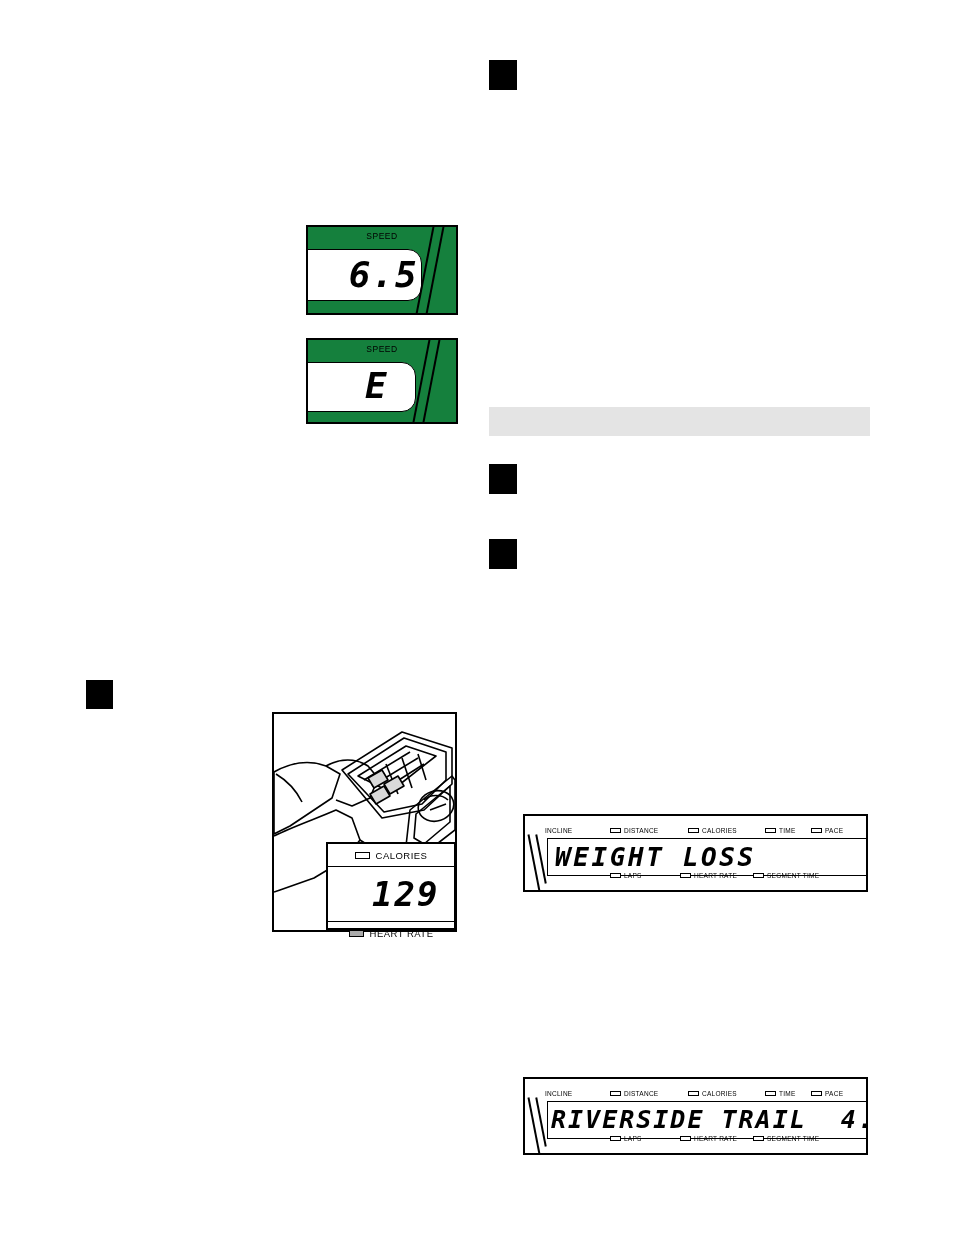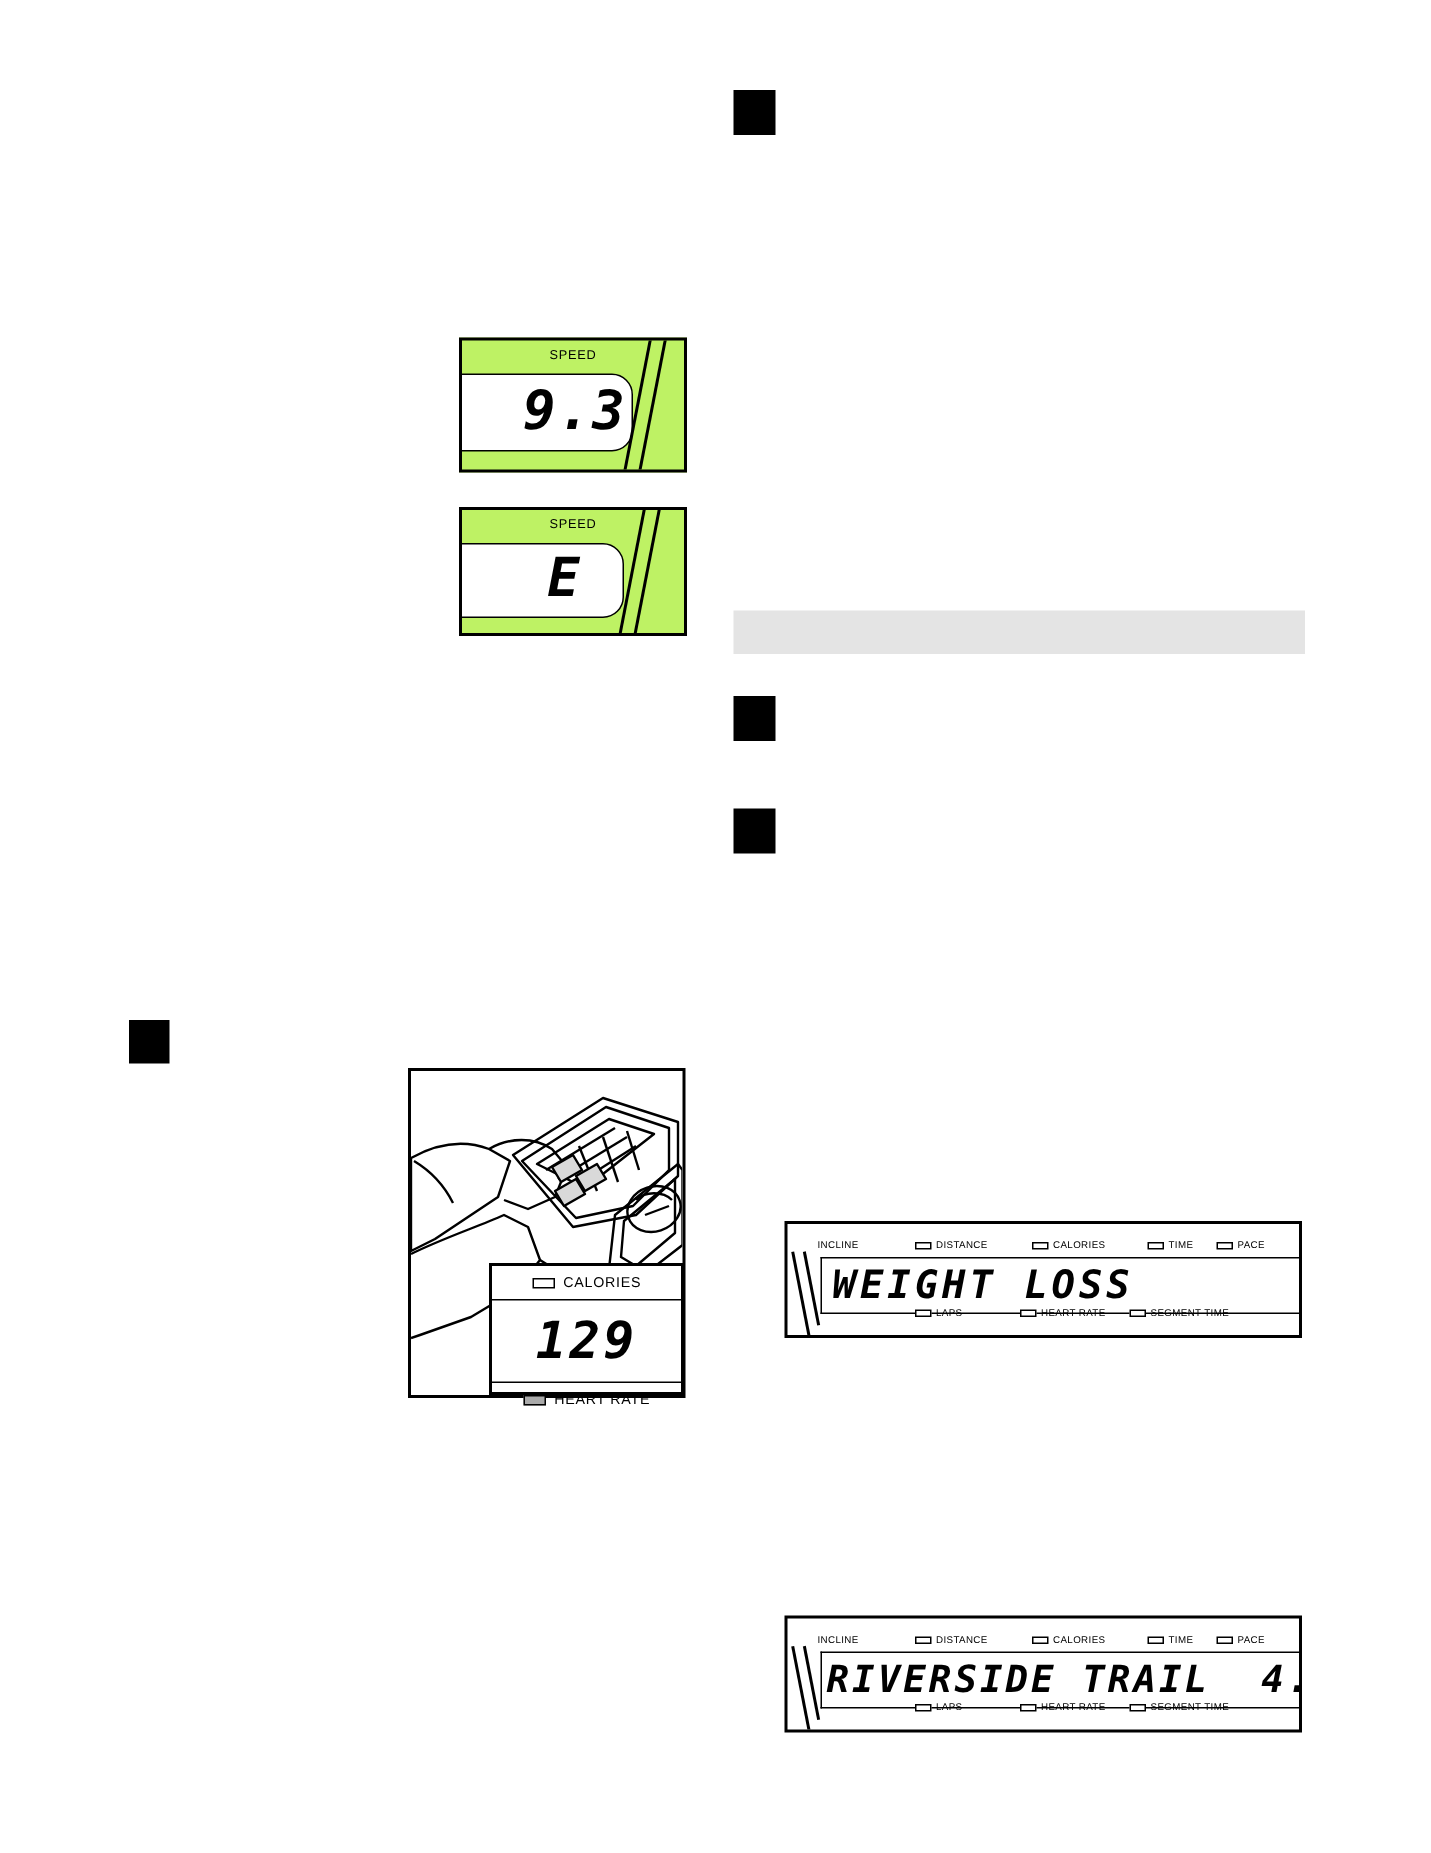--- a/index.html
+++ b/index.html
@@ -38,21 +38,21 @@
     font-style: italic;
     letter-spacing: 0.04em;
     color: #000;
     white-space: pre;
   }
 
   
   .speed-fig {
     position: absolute;
     border: 2px solid #000;
-    background: #bef264;
+    background: #15803d;
     box-sizing: border-box;
     overflow: hidden;
   }
   .speed-label {
     position: absolute;
     top: 4px;
     left: 0;
     width: 100%;
     text-align: center;
     font-size: 8.5px;
@@ -118,21 +118,22 @@
     height: 7px;
     border: 1.4px solid #000;
     box-sizing: border-box;
     background: #fff;
   }
   .led.on { background: #aaaaaa; }
   .cal-value-row {
     height: 54px;
     display: flex;
     align-items: center;
-    justify-content: center;
+    justify-content: flex-start;
+    margin-left: 44px;
   }
   .cal-value {
     font-size: 34px;
     line-height: 36px;
     letter-spacing: 0.06em;
   }
 
   
   .msg-fig {
     position: absolute;
@@ -201,21 +202,21 @@
   <div class="step-marker" style="left:489px; top:60px; width:28px; height:30px;"></div>
   <div class="step-marker" style="left:489px; top:464px; width:28px; height:30px;"></div>
   <div class="step-marker" style="left:489px; top:539px; width:28px; height:30px;"></div>
   <div class="step-marker" style="left:86px; top:680px; width:27px; height:29px;"></div>
 
   <div class="gray-banner" style="left:489px; top:407px; width:381px; height:29px;"></div>
 
   <div class="speed-fig" style="left:306px; top:225px; width:152px; height:90px;">
     <div class="speed-label">SPEED</div>
     <div class="speed-window"></div>
-    <div class="speed-value seg" style="right:38px; top:26px;">9.3</div>
+    <div class="speed-value seg" style="right:38px; top:26px;">6.5</div>
     <div class="speed-slash" style="left:126px; top:-8px; height:118px; transform:rotate(11deg);"></div>
     <div class="speed-slash" style="left:136px; top:-8px; height:118px; transform:rotate(11deg);"></div>
   </div>
 
   <div class="speed-fig" style="left:306px; top:338px; width:152px; height:86px;">
     <div class="speed-label">SPEED</div>
     <div class="speed-window" style="width:112px; height:50px;"></div>
     <div class="speed-value seg" style="right:68px; top:24px;">E</div>
     <div class="speed-slash" style="left:122px; top:-8px; height:112px; transform:rotate(11deg);"></div>
     <div class="speed-slash" style="left:132px; top:-8px; height:112px; transform:rotate(11deg);"></div>

